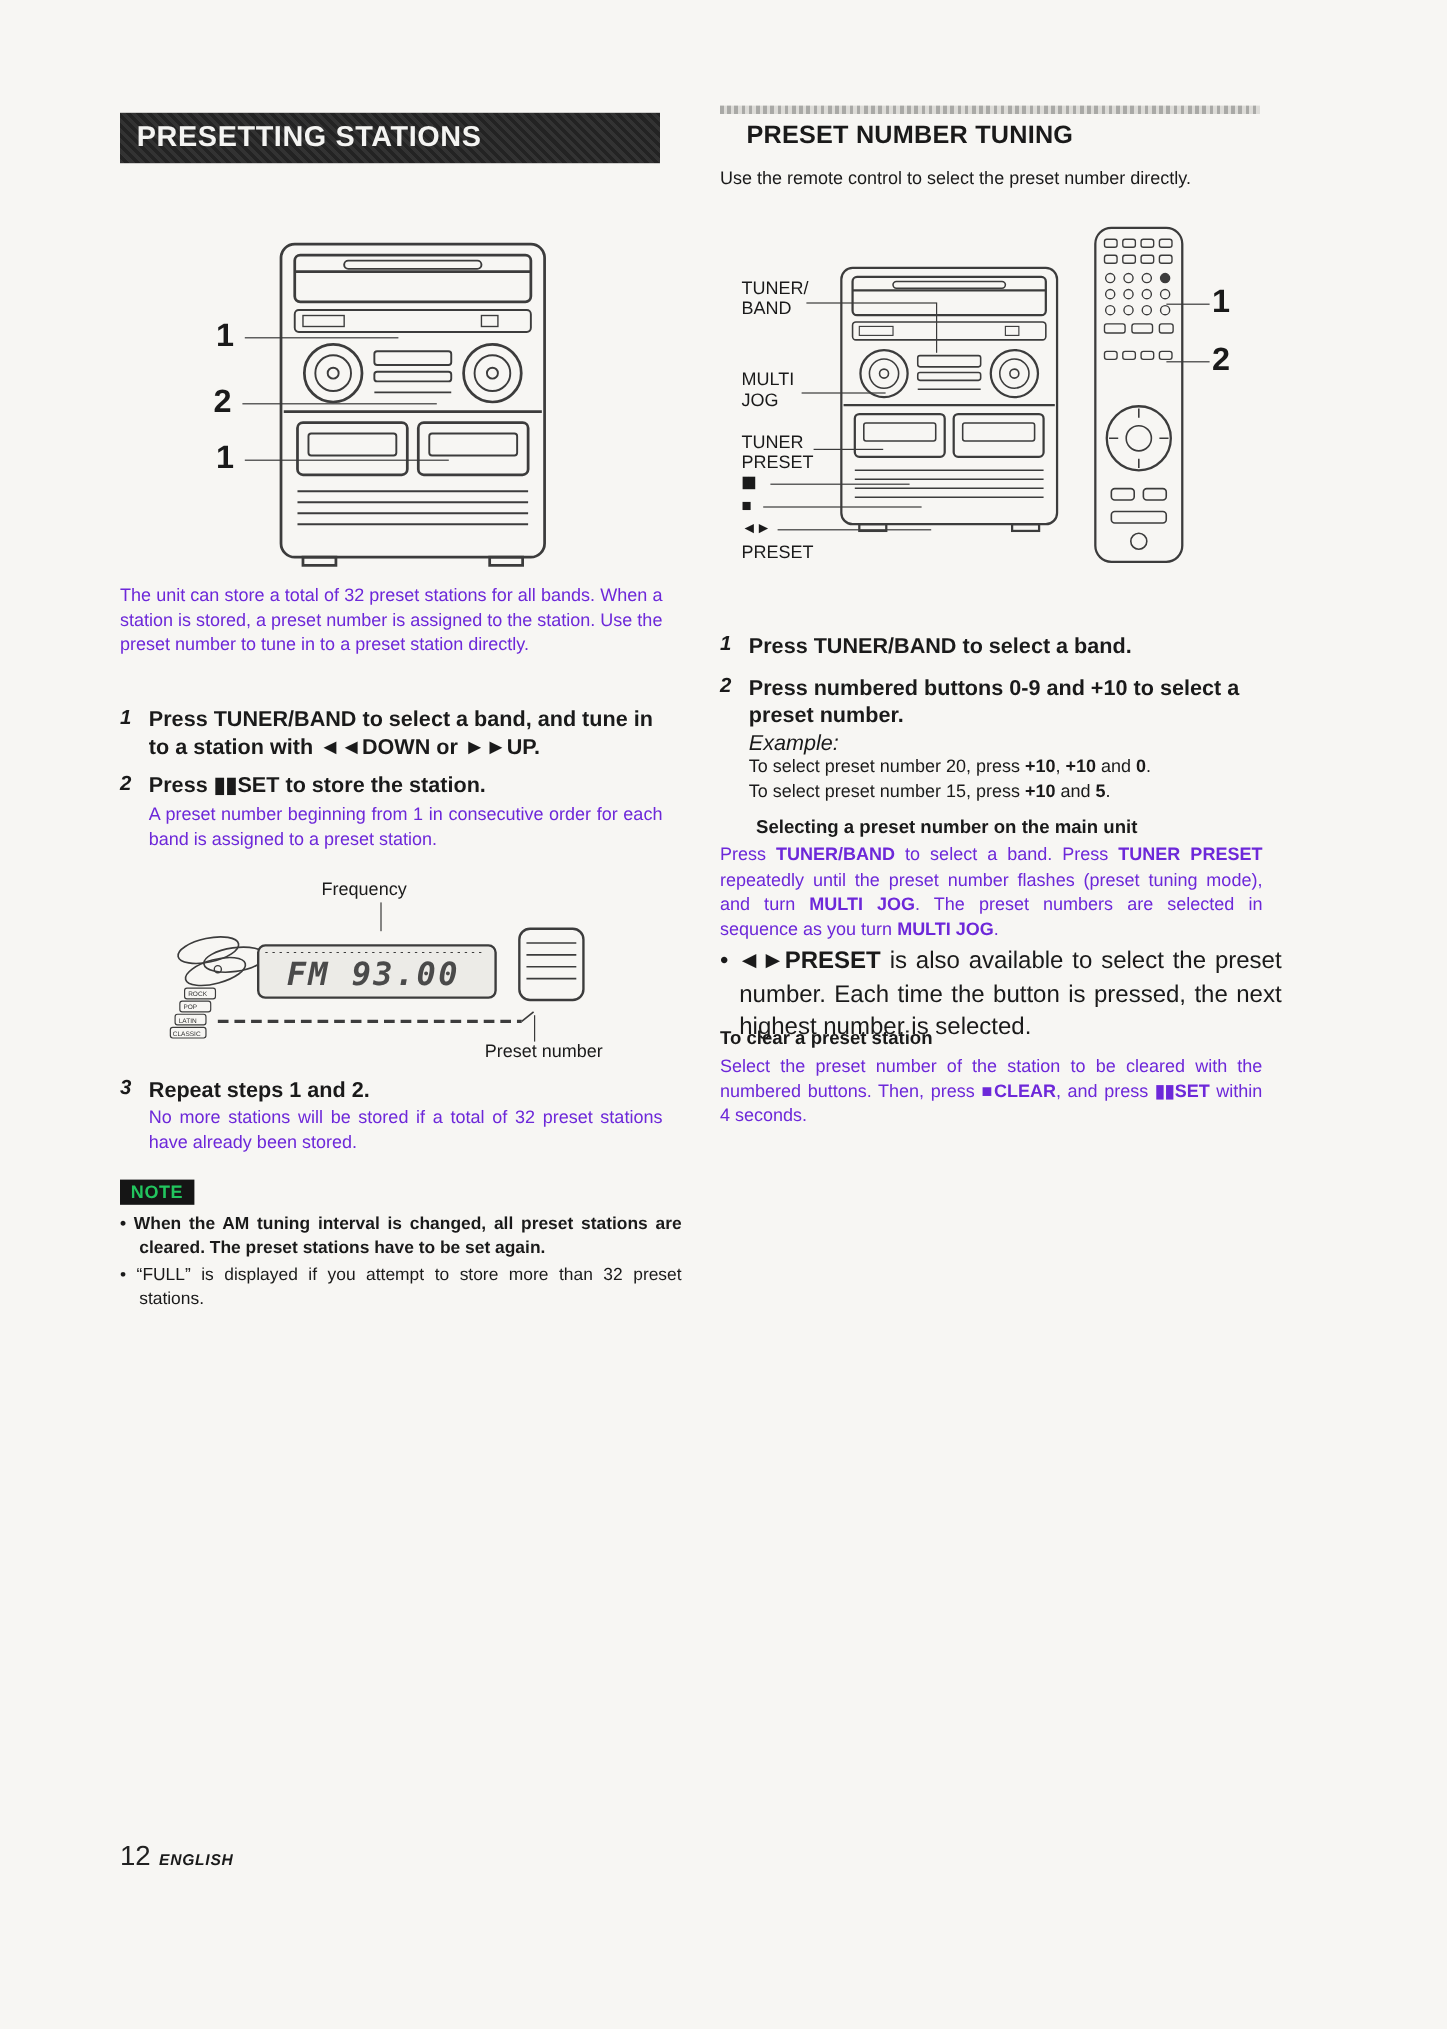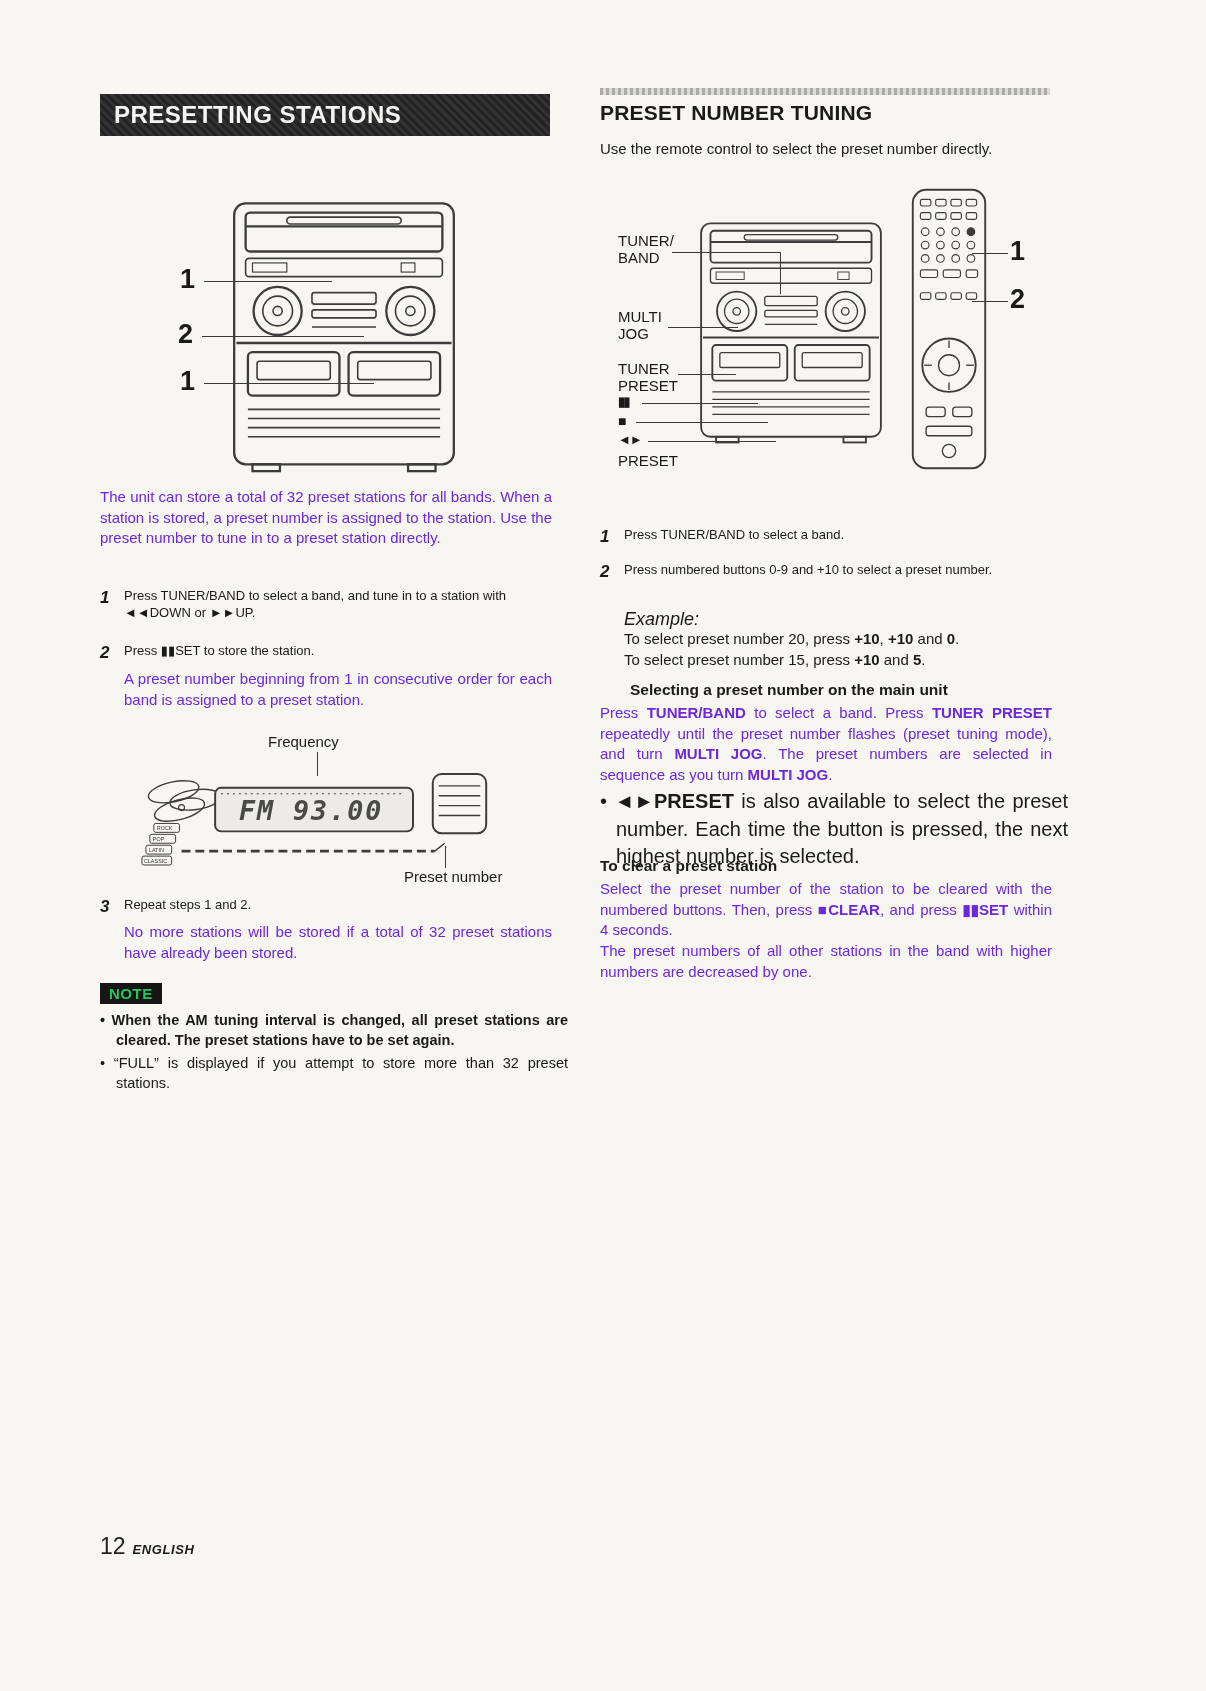--- a/index.html
+++ b/index.html
@@ -10,28 +10,28 @@
   }
   .abs{position:absolute;}
   .p{font-size:15px;line-height:1.38;text-align:justify;color:#6d28d9;}
   .b{font-weight:bold;}
   .title-bar{
     background:#232323;
     background-image:repeating-linear-gradient(45deg, rgba(255,255,255,.07) 0 3px, transparent 3px 6px);
     color:#f4f4f2;font-weight:bold;font-size:24px;letter-spacing:.5px;
     line-height:42px;padding-left:14px;box-sizing:border-box;
   }
-  .right-title{font-weight:bold;font-size:21px;letter-spacing:.2px;}
+  .right-title{font-weight:bold;font-size:21px;letter-spacing:.2px;margin-left:22px;}
   .rule-hatch{
     background:repeating-linear-gradient(90deg,#a9a9a6 0 3px,#dddcd8 3px 6px);
     height:7px;
   }
   .step{display:flex;}
   .step .num{font-style:italic;font-weight:bold;font-size:17px;width:24px;flex:none;}
-  .step .head{font-weight:normal;font-size:13px;line-height:1.28;}
+  .step .head{font-weight:bold;font-size:18px;line-height:1.28;}
   .sect-head{font-weight:bold;font-size:15.5px;}
   .callout-num{font-weight:bold;font-size:27px;}
   .hline{border-top:1.6px solid #3a3a3a;height:0;}
   .vline{border-left:1.6px solid #3a3a3a;width:0;}
   .note-badge{
     display:inline-block;background:#151515;color:#22c55e;font-weight:bold;
     font-size:15px;padding:2px 9px;letter-spacing:.5px;
   }
   .bullet{padding-left:16px;text-indent:-16px;text-align:justify;font-size:14.5px;line-height:1.38;}
   .diagram-label{font-size:15px;line-height:1.15;}
@@ -274,15 +274,14 @@
   <div class="abs example" style="left:624px;top:609px;">Example:</div>
   <div class="abs" style="left:624px;top:630px;width:428px;font-size:15px;"><span>To select preset number 20, press </span><span class="b">+10</span><span>, </span><span class="b">+10</span><span> and </span><span class="b">0</span><span>.</span></div>
   <div class="abs" style="left:624px;top:651px;width:428px;font-size:15px;"><span>To select preset number 15, press </span><span class="b">+10</span><span> and </span><span class="b">5</span><span>.</span></div>
 
   <div class="abs sect-head" style="left:600px;top:681px;margin-left:30px;">Selecting a preset number on the main unit</div>
   <div class="abs p" style="left:600px;top:703px;width:452px;"><span>Press </span><span class="b">TUNER/BAND</span><span> to select a band. Press </span><span class="b">TUNER PRESET</span><span> repeatedly until the preset number flashes (preset tuning mode), and turn </span><span class="b">MULTI JOG</span><span>. The preset numbers are selected in sequence as you turn </span><span class="b">MULTI JOG</span><span>.</span></div>
   <div class="abs bullet" style="left:600px;top:788px;width:452px;font-size:20px;"><span>• </span><span class="b">◄►PRESET</span><span> is also available to select the preset number. Each time the button is pressed, the next highest number is selected.</span></div>
 
   <div class="abs sect-head" style="left:600px;top:857px;">To clear a preset station</div>
   <div class="abs p" style="left:600px;top:879px;width:452px;"><span>Select the preset number of the station to be cleared with the numbered buttons. Then, press </span><span class="b">■CLEAR</span><span>, and press </span><span class="b">▮▮SET</span><span> within 4 seconds.</span></div>
-  <div class="abs p" style="left:600px;top:941px;width:452px;">The preset numbers of all other stations in the band with higher numbers are decreased by one.</div>
 
 </div>
 
 </body></html>

